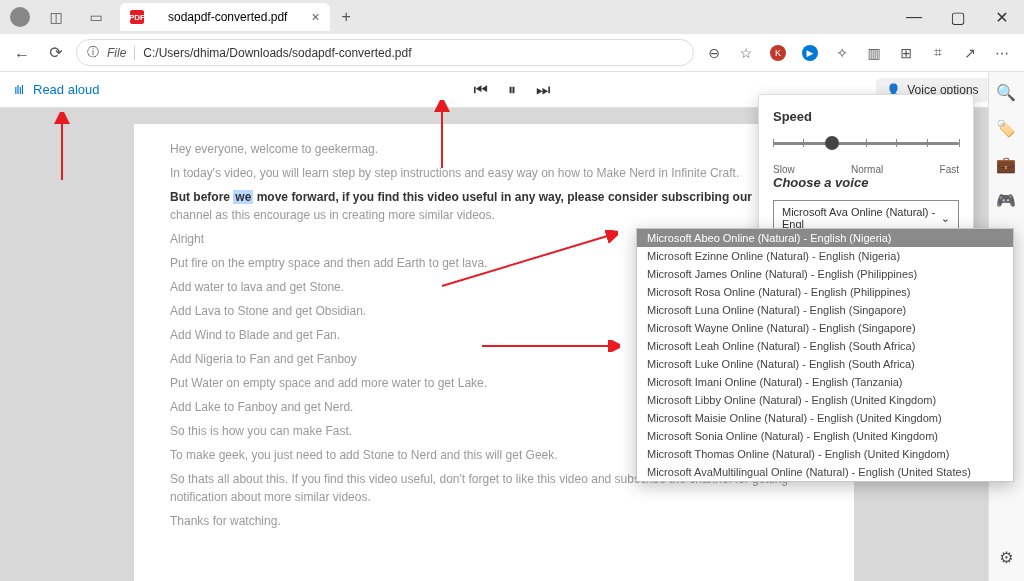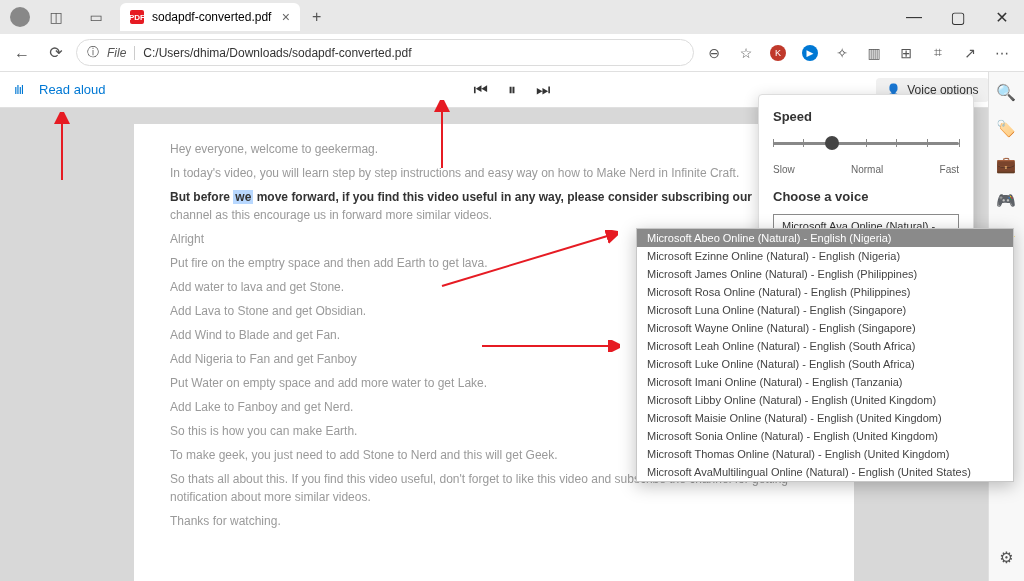--- a/index.html
+++ b/index.html
@@ -2,39 +2,39 @@
 <html><head>
 <meta charset="utf-8">
 <style>
 * { margin: 0; padding: 0; box-sizing: border-box; font-family: "Segoe UI", Tahoma, sans-serif; }
 body { width: 1024px; height: 581px; background: #f3f3f3; overflow: hidden; position: relative; }
 
 .title-bar { height: 34px; display: flex; align-items: center; background: #e8e8e8; }
 .title-left { display: flex; align-items: center; gap: 12px; padding-left: 10px; }
 .avatar { width: 20px; height: 20px; border-radius: 50%; background: #888; }
 .tab-strip { display: flex; align-items: center; margin-left: 10px; }
-.tab { display: flex; align-items: center; gap: 8px; background: #fff; border-radius: 6px 6px 0 0; padding: 6px 10px; font-size: 12px; min-width: 180px; }
+.tab { display: flex; align-items: center; gap: 24px; background: #fff; border-radius: 6px 6px 0 0; padding: 6px 10px; font-size: 12px; min-width: 180px; }
 .tab-icon { width: 14px; height: 14px; background: #e61b23; border-radius: 2px; display:flex; align-items:center; justify-content:center; color:#fff; font-size:8px; font-weight:bold; }
 .tab-close { margin-left: auto; color: #666; font-size: 14px; }
 .new-tab { margin-left: 8px; color: #555; font-size: 16px; padding: 4px; }
 .win-controls { margin-left: auto; display: flex; }
 .win-btn { width: 44px; height: 30px; display: flex; align-items: center; justify-content: center; color: #333; }
 
 .addr-bar { height: 38px; display: flex; align-items: center; background: #fff; padding: 0 8px; gap: 6px; border-bottom: 1px solid #e0e0e0; }
 .nav-btn { width: 28px; height: 28px; display: flex; align-items: center; justify-content: center; color: #555; }
 .url-box { flex: 1; display: flex; align-items: center; gap: 8px; border: 1px solid #dcdcdc; border-radius: 14px; padding: 4px 10px; font-size: 12px; color: #555; }
 .url-box .file-label { color: #555; border-right: 1px solid #ccc; padding-right: 8px; font-style: italic; }
 .url-text { color: #333; }
 .toolbar-icons { display: flex; gap: 4px; align-items: center; }
 .ti { width: 28px; height: 28px; display: flex; align-items: center; justify-content: center; color: #555; font-size: 14px; }
 .red-dot { width: 16px; height: 16px; background: #c0392b; border-radius: 50%; display:flex; align-items:center; justify-content:center; color:#fff; font-size:9px; }
 .blue-dot { width: 16px; height: 16px; background: #0078d4; border-radius: 50%; display:flex; align-items:center; justify-content:center; color:#fff; font-size:9px; }
 
 .read-aloud-bar { height: 36px; display: flex; align-items: center; background: #fff; border-bottom: 1px solid #e0e0e0; padding: 0 14px; position: relative; }
-.ra-left { display: flex; align-items: center; gap: 16px; color: #0078d4; font-size: 13px; text-align: center; }
+.ra-left { display: flex; align-items: center; gap: 10px; color: #0078d4; font-size: 13px; text-align: center; }
 .ra-center { position: absolute; left: 50%; transform: translateX(-50%); display: flex; gap: 20px; color: #333; }
 .ra-right { margin-left: auto; display: flex; align-items: center; gap: 8px; }
 .voice-opt-btn { display: flex; align-items: center; gap: 6px; background: #f0f0f0; border-radius: 4px; padding: 5px 10px; font-size: 12px; color: #333; }
 .close-ra { color: #333; }
 
 .content-wrap { position: absolute; top: 108px; left: 0; right: 36px; bottom: 0; background: #d8d8d8; }
 .doc { margin: 16px auto; width: 720px; background: #fff; padding: 10px 36px; color: #9a9a9a; font-size: 12px; line-height: 1.5; min-height: 100%; }
 .doc p { margin: 6px 0; }
 .highlight { color: #333; font-weight: bold; }
 .highlight .word { background: #b8d8ff; padding: 0 2px; }
@@ -126,31 +126,31 @@
     <span class="close-ra">✕</span>
   </div>
 </div>
 
 <div class="content-wrap">
   <div class="doc" style="position:relative;">
     <p>Hey everyone, welcome to geekermag.</p>
     <p>In today's video, you will learn step by step instructions and easy way on how to Make Nerd in Infinite Craft.</p>
     <p>
       <span class="highlight"><span>But before </span><span class="word">we</span><span> move forward, if you find this video useful in any way, please consider subscribing our</span></span>
-      <br><span>channel as this encourage us in forward more similar videos.</span>
+      <br><span>channel as this encourage us in creating more similar videos.</span>
     </p>
     <p>Alright</p>
     <p>Put fire on the emptry space and then add Earth to get lava.</p>
     <p>Add water to lava and get Stone.</p>
     <p>Add Lava to Stone and get Obsidian.</p>
     <p>Add Wind to Blade and get Fan.</p>
     <p>Add Nigeria to Fan and get Fanboy</p>
     <p>Put Water on empty space and add more water to get Lake.</p>
     <p>Add Lake to Fanboy and get Nerd.</p>
-    <p>So this is how you can make Earth.</p>
+    <p>So this is how you can make Fast.</p>
     <p>To make geek, you just need to add Stone to Nerd and this will get Geek.</p>
     <p>So thats all about this. If you find this video useful, don't forget to like this video and subscribe the channel for getting notification about more similar videos.</p>
     <p>Thanks for watching.</p>
   </div>
 </div>
 
 <div class="side-strip">
   <div class="side-icn">🔍</div>
   <div class="side-icn" style="color:#3b7dd8;">🏷️</div>
   <div class="side-icn">💼</div>
@@ -170,21 +170,21 @@
       <div class="tick" style="left:66%"></div>
       <div class="tick" style="left:83%"></div>
       <div class="tick" style="left:100%"></div>
     <div class="slider-thumb"></div>
   </div>
   <div class="slider-labels">
     <span>Slow</span>
     <span>Normal</span>
     <span>Fast</span>
   </div>
-  <div class="vp-title" style="margin-top:14px;">Choose a voice</div>
+  <div class="vp-title" style="font-style:italic;">Choose a voice</div>
   <div class="voice-select">
     <span>Microsoft Ava Online (Natural) - Engl</span>
     <span>⌄</span>
   </div>
 </div>
 
 <div class="voice-dropdown" id="voice-list">
     <div class="vd-item sel">Microsoft Abeo Online (Natural) - English (Nigeria)</div>
     <div class="vd-item">Microsoft Ezinne Online (Natural) - English (Nigeria)</div>
     <div class="vd-item">Microsoft James Online (Natural) - English (Philippines)</div>

